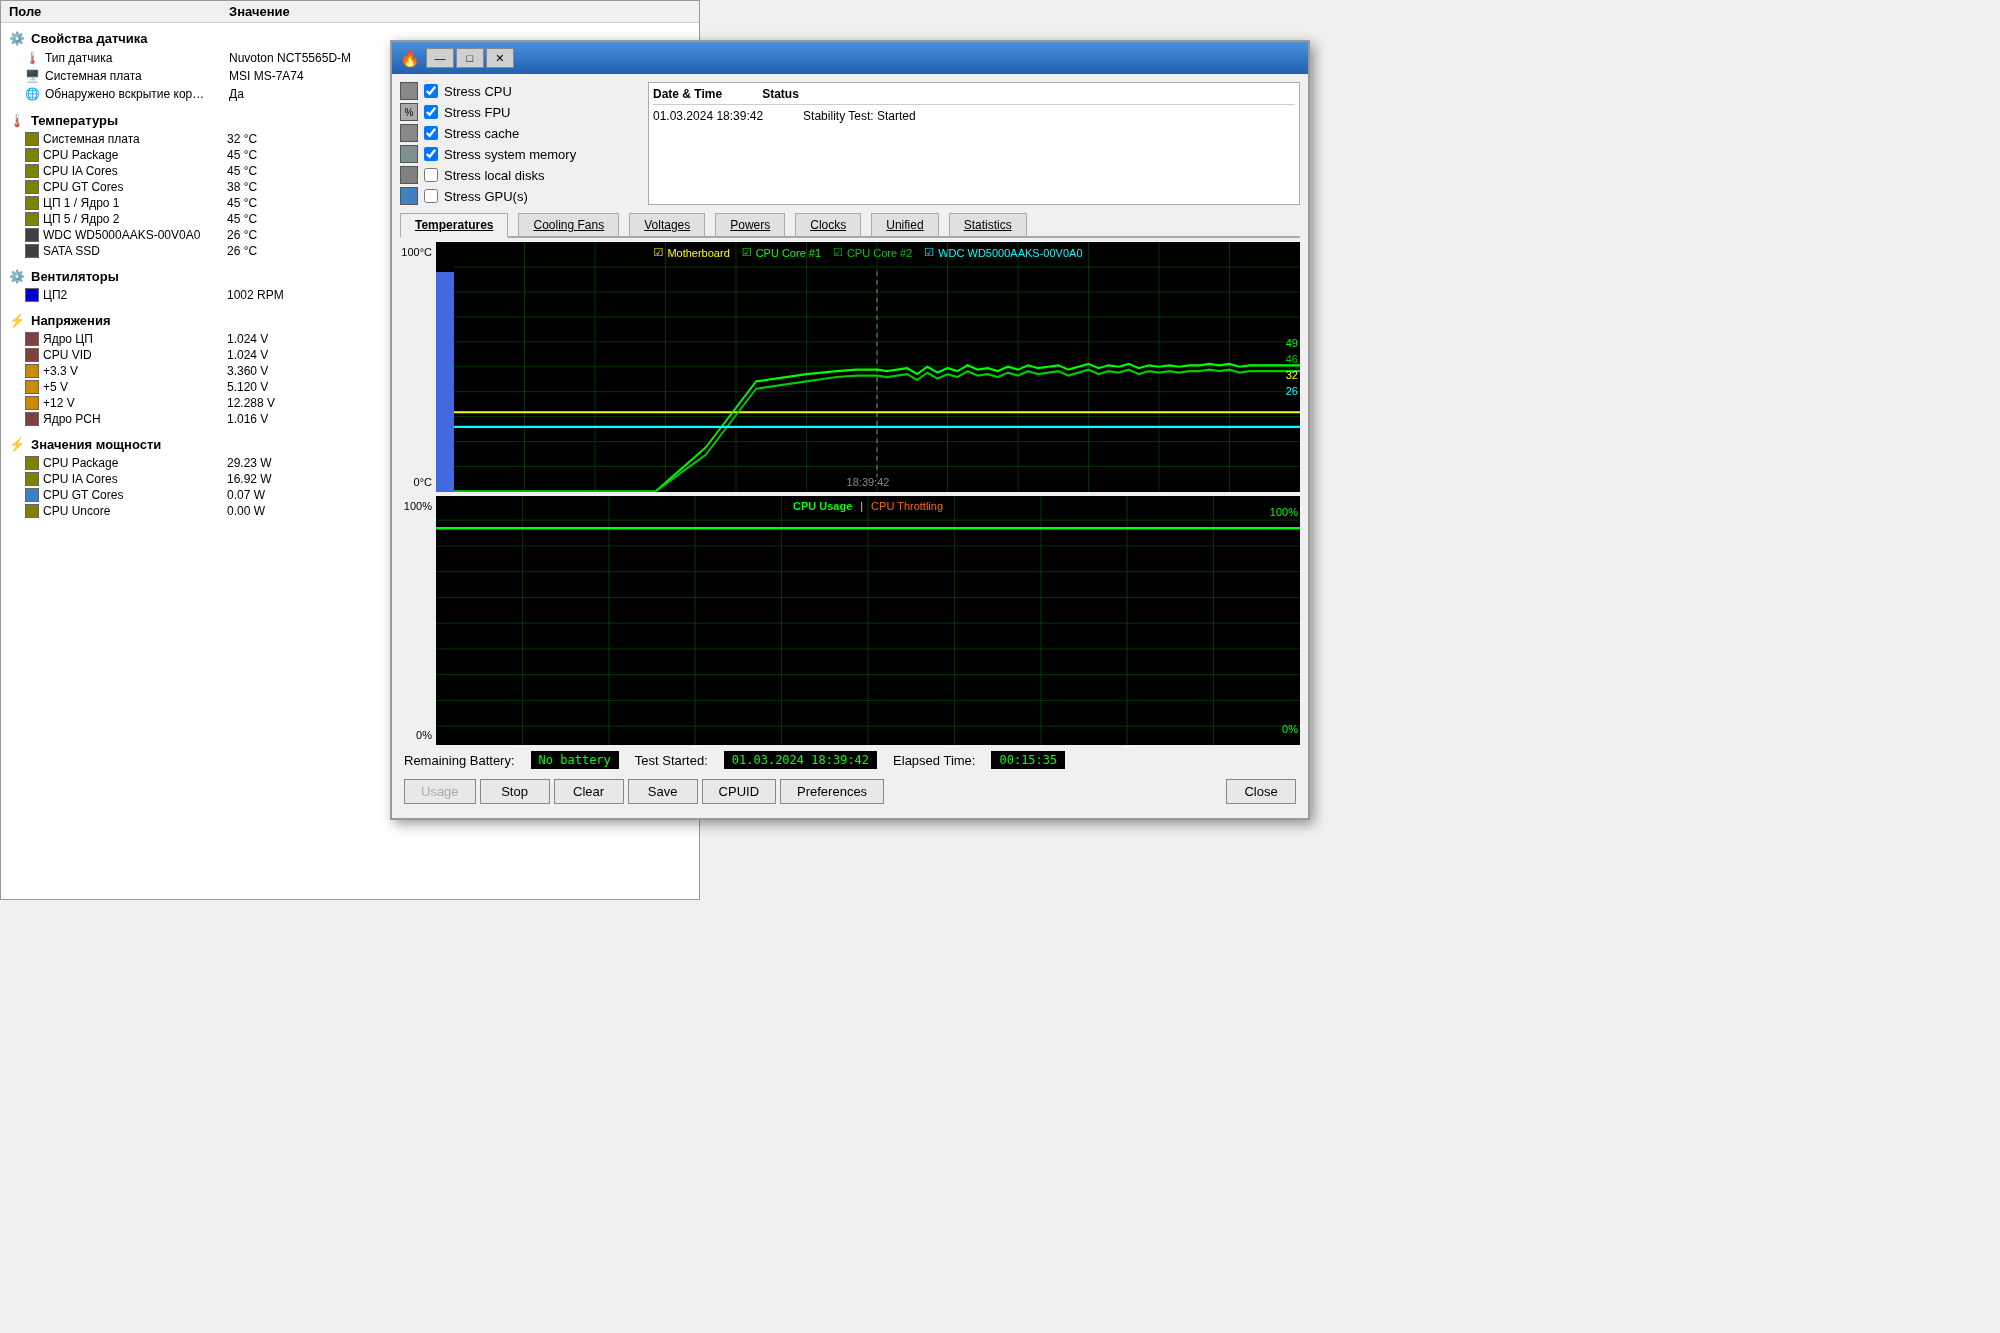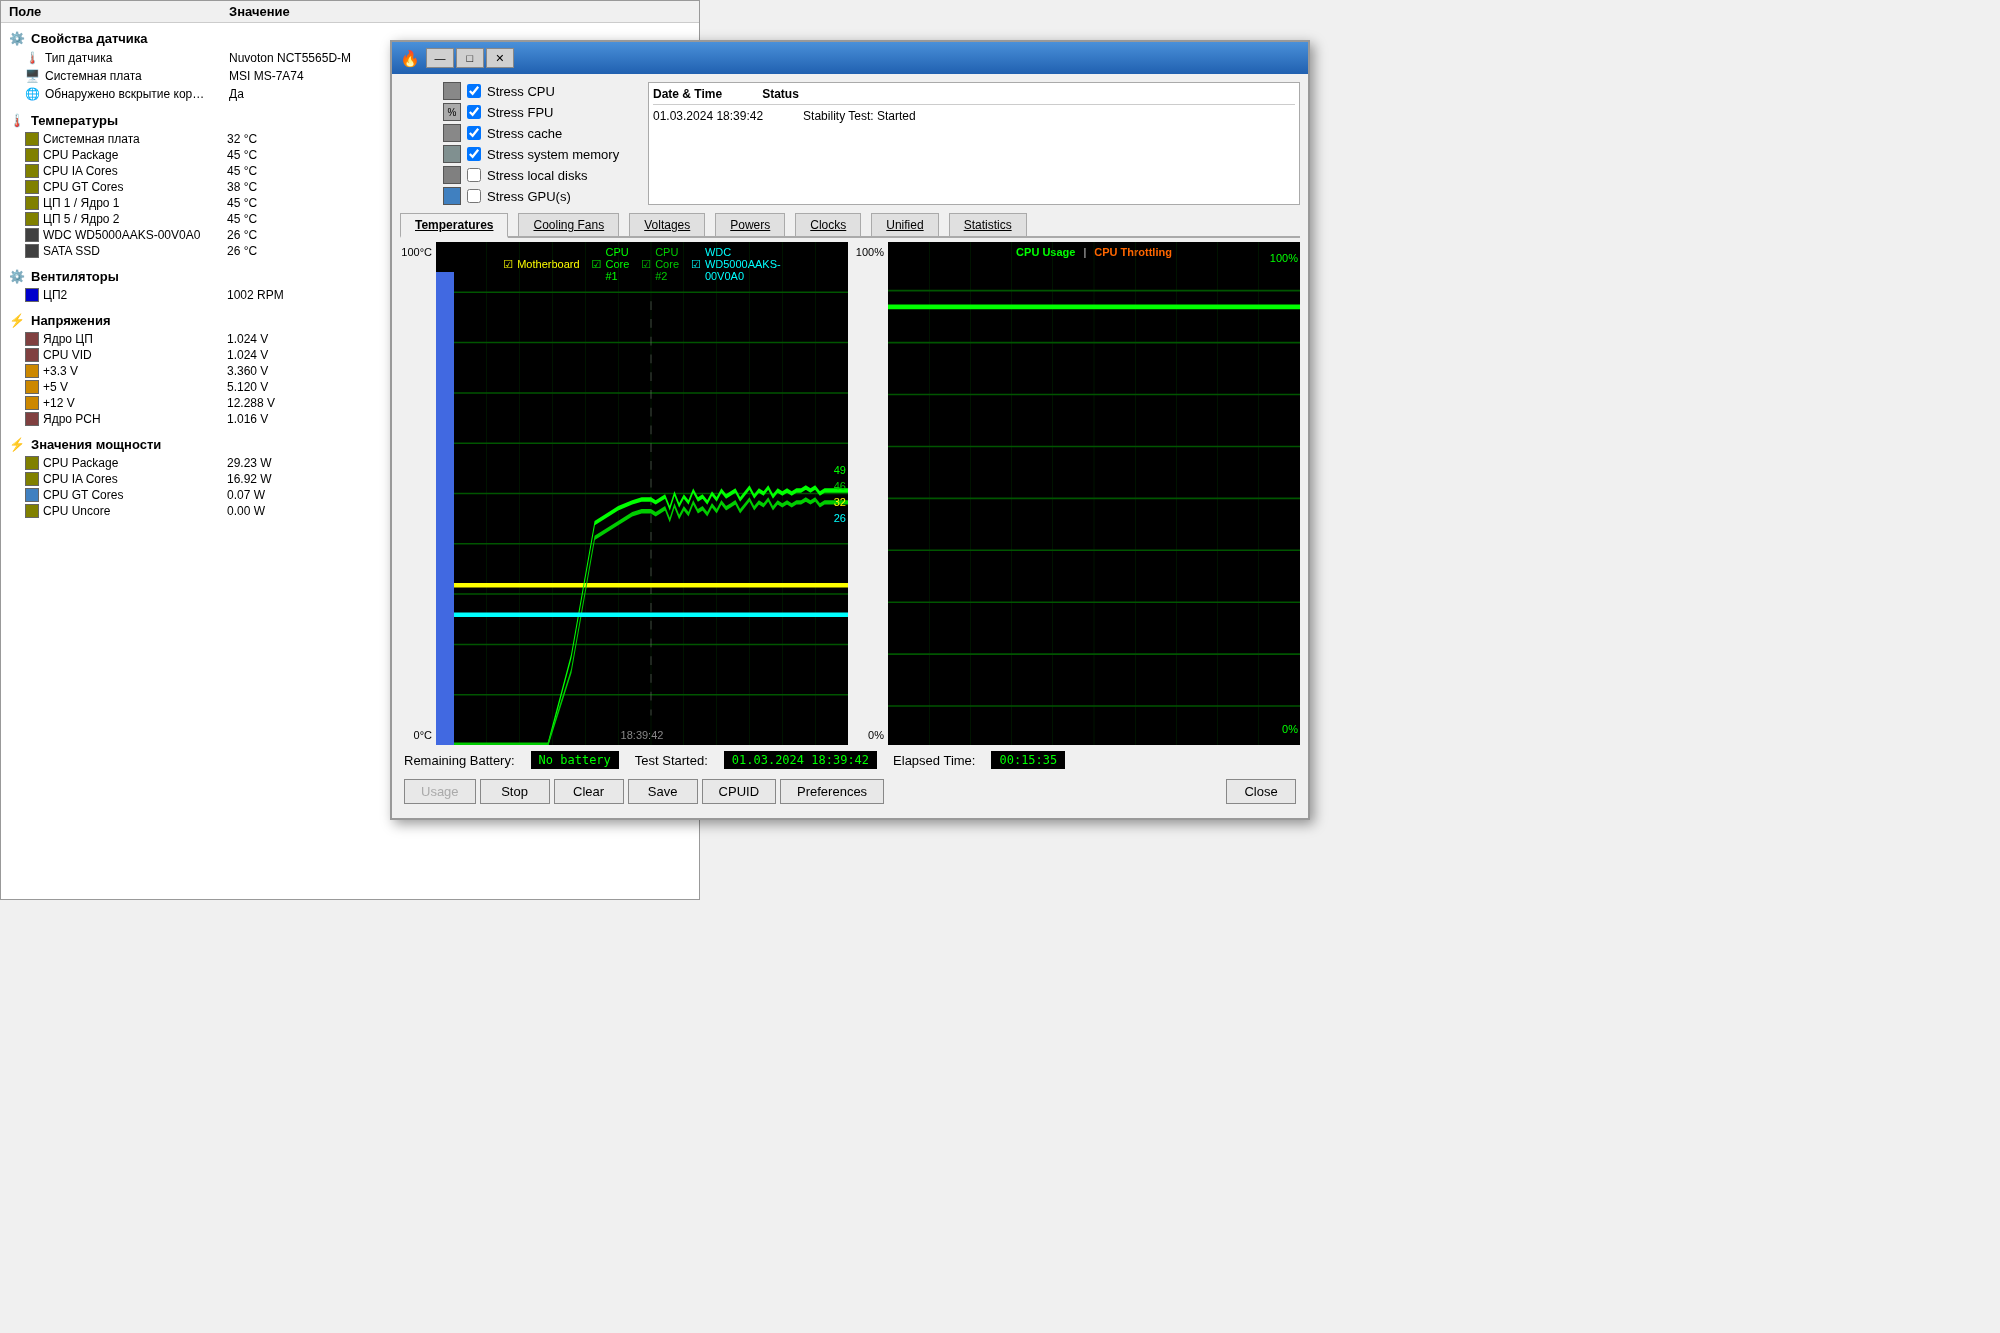--- a/index.html
+++ b/index.html
@@ -147,21 +147,20 @@
       flex-direction: column;
       gap: 3px;
       min-width: 240px;
     }
 
     .stress-item {
       display: flex;
       align-items: center;
       gap: 6px;
       font-size: 13px;
-      margin-left: 43px;
     }
 
     .log-box {
       flex: 1;
       background: white;
       border: 1px solid #aaa;
       padding: 4px;
     }
 
     .log-header {
@@ -206,21 +205,21 @@
       background: #f0f0f0;
       border-bottom: 2px solid #f0f0f0;
       margin-bottom: -2px;
       font-weight: bold;
     }
 
     
     .charts-container {
       flex: 1;
       display: flex;
-      flex-direction: row;
+      flex-direction: column;
       gap: 4px;
     }
 
     .chart-wrapper {
       display: flex;
       flex: 1;
     }
 
     .chart-y-labels {
       display: flex;
@@ -620,21 +619,21 @@
       <div class="chart-wrapper">
         <div class="chart-y-labels">
           <span>100%</span>
           <span>0%</span>
         </div>
         <div class="chart-area">
 
           <div style="position:absolute;top:4px;left:50%;transform:translateX(-50%);display:flex;gap:8px;font-size:11px;">
             <span style="color:#00ff00;font-weight:bold;">CPU Usage</span>
             <span style="color:#ccc;">|</span>
-            <span style="color:#ff6600;font-weight:bold;">CPU Throttling</span>
+            <span style="color:#ff6600;font-weight:normal;">CPU Throttling</span>
           </div>
 
           <svg style="position:absolute;top:0;left:0;right:0;bottom:0;width:100%;height:100%;" preserveAspectRatio="none" viewBox="0 0 870 155">
 
             <g stroke="#005500" stroke-width="0.5">
               <line x1="0" y1="15" x2="870" y2="15"></line>
               <line x1="0" y1="31" x2="870" y2="31"></line>
               <line x1="0" y1="47" x2="870" y2="47"></line>
               <line x1="0" y1="63" x2="870" y2="63"></line>
               <line x1="0" y1="79" x2="870" y2="79"></line>

